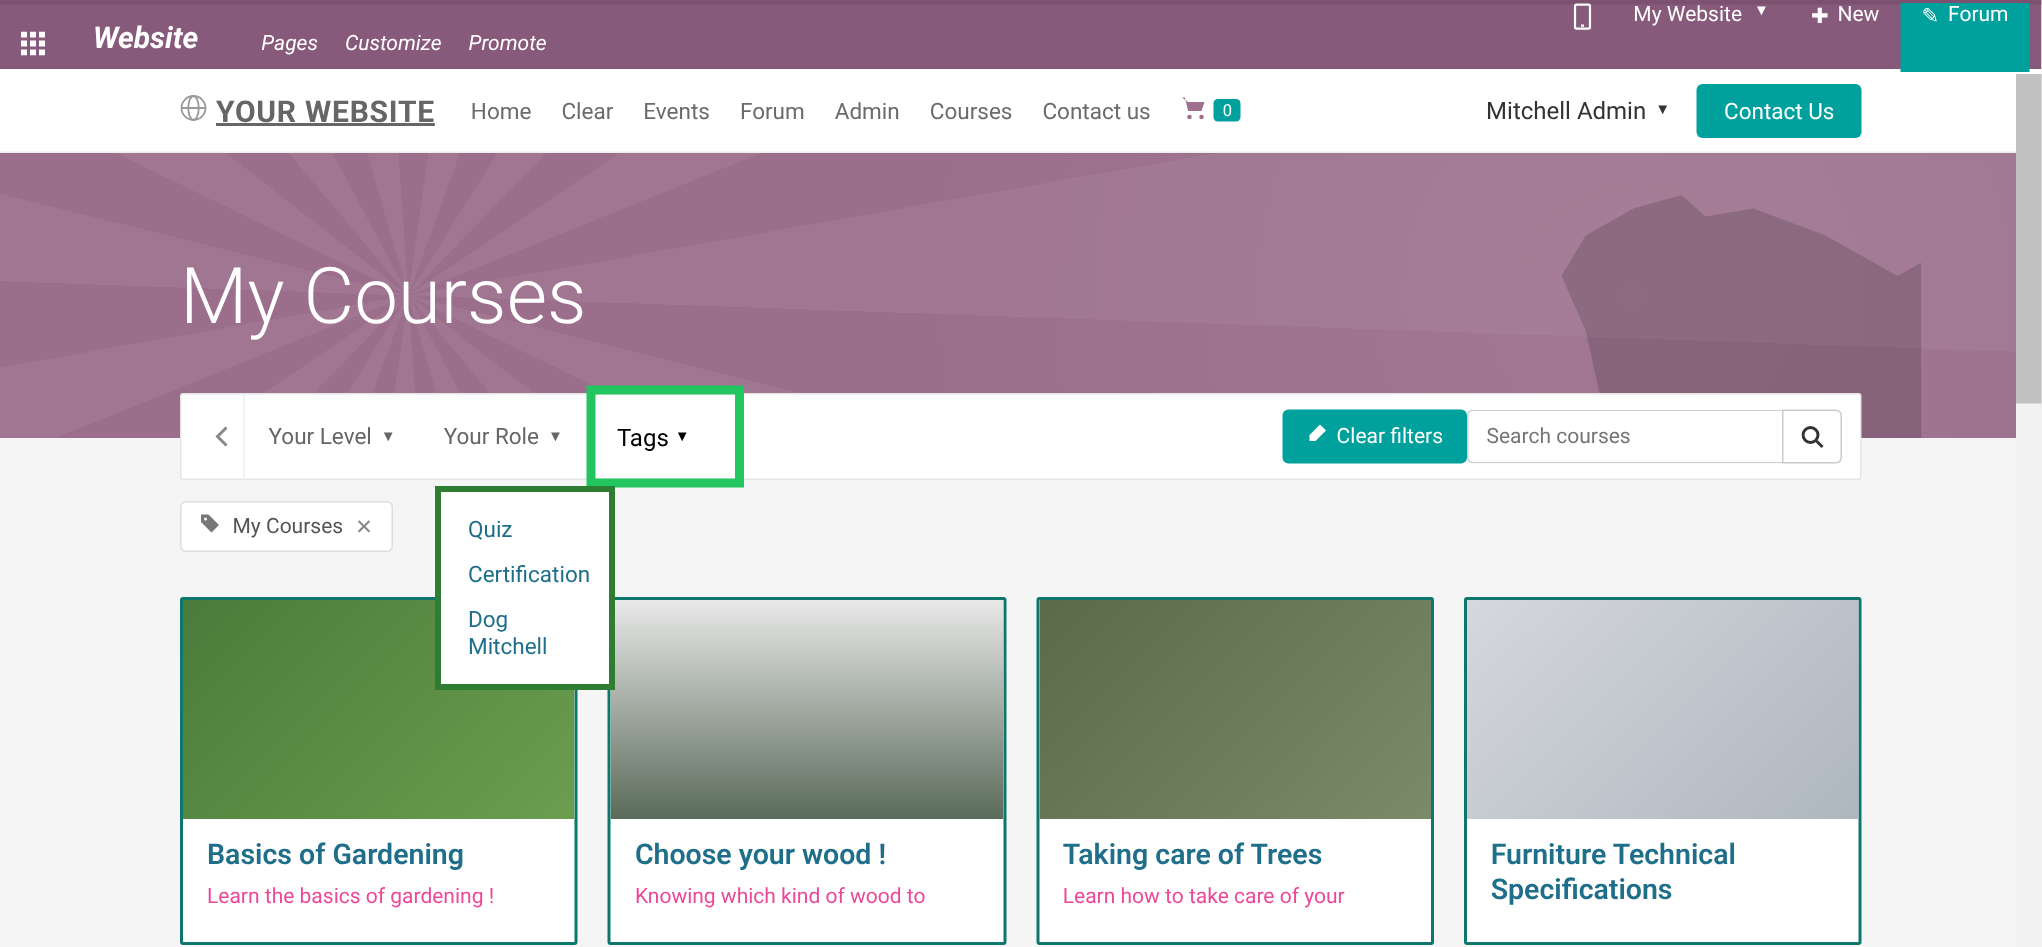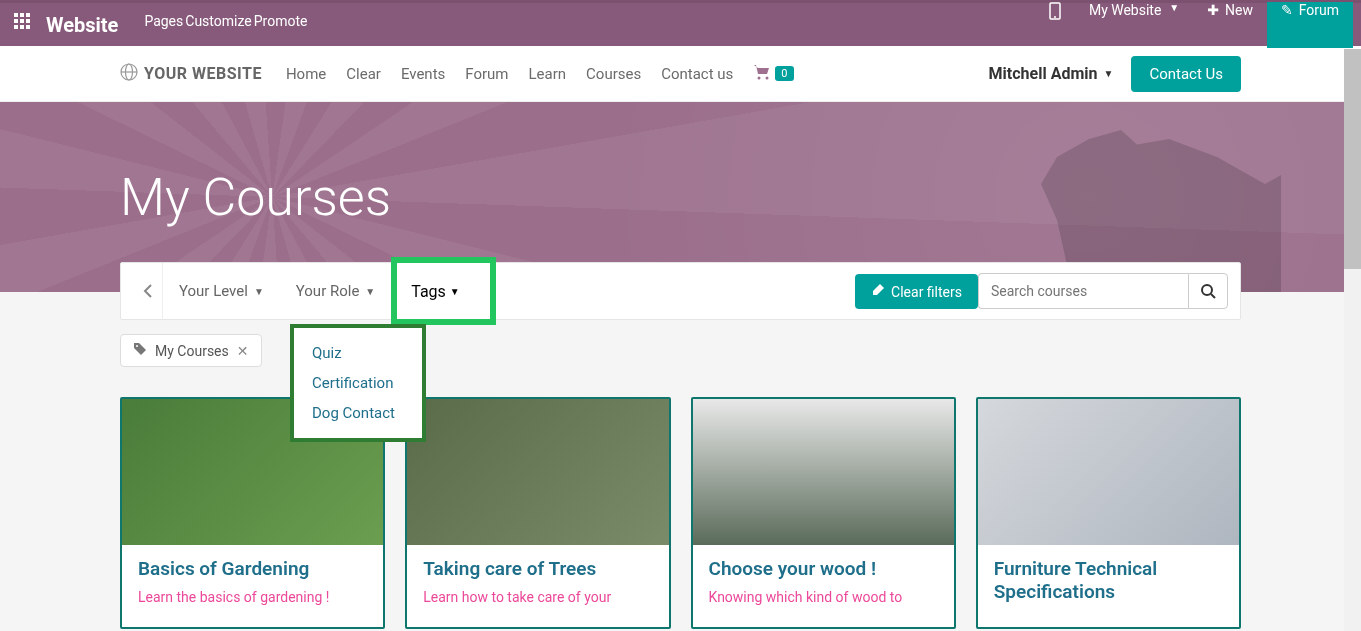--- a/index.html
+++ b/index.html
@@ -1,58 +1,58 @@
 <!DOCTYPE html>
 <html><head>
 <meta charset="utf-8">
 <style>
 * { margin: 0; padding: 0; box-sizing: border-box; font-family: -apple-system, BlinkMacSystemFont, "Segoe UI", Roboto, sans-serif; }
 body { background: #f5f5f5; overflow-x: hidden; }
 
 
 .admin-bar { background: #875A7B; color: #fff; height: 46px; display: flex; align-items: center; padding: 0 8px; border-top: 3px solid #7C5170; }
-.admin-left { display: flex; align-items: flex-start; gap: 2px; }
+.admin-left { display: flex; align-items: flex-end; gap: 18px; font-style: italic; }
 .apps-icon { width: 28px; display: flex; align-items: center; justify-content: center; font-size: 18px; cursor: pointer; }
 .admin-brand { font-size: 20px; font-weight: 700; margin-left: 8px; margin-right: 24px; }
 .admin-menu-item { color: #fff; font-size: 14px; cursor: pointer; }
 .admin-right { margin-left: auto; display: flex; align-items: center; gap: 0; }
 .admin-right-item { padding: 0 14px; height: 46px; display: flex; align-items: flex-start; gap: 6px; cursor: pointer; font-size: 14px; }
 .admin-right-item.edit { background: #00A09D; }
 .caret { font-size: 10px; margin-left: 2px; }
 
 
 .site-nav { background: #fff; height: 56px; display: flex; align-items: center; padding: 0 120px; border-bottom: 1px solid #eee; }
-.site-logo { display: flex; align-items: center; gap: 6px; color: #666; font-weight: 700; font-size: 16px; letter-spacing: 0.5px; margin-right: 24px; }
+.site-logo { display: flex; align-items: center; gap: 6px; color: #666; font-weight: 700; font-size: 20px; letter-spacing: 0.5px; margin-right: 24px; text-decoration: underline; }
 .site-nav-links { display: flex; gap: 20px; }
 .site-nav-link { color: #6b6b6b; font-size: 15px; cursor: pointer; }
 .cart { margin-left: 20px; display: flex; align-items: center; gap: 4px; color: #9e6f8e; cursor: pointer; }
 .cart-badge { background: #00A09D; color: #fff; font-size: 11px; padding: 1px 6px; border-radius: 3px; }
 .site-nav-right { margin-left: auto; display: flex; align-items: center; gap: 18px; }
-.user-drop { font-weight: 700; color: #333; cursor: pointer; display: flex; align-items: center; gap: 4px; }
+.user-drop { font-weight: 400; color: #333; cursor: pointer; display: flex; align-items: center; gap: 4px; }
 .contact-btn { background: #00A09D; color: #fff; padding: 9px 18px; border-radius: 4px; font-size: 15px; cursor: pointer; }
 
 
 .hero { background: #9b6f8c; background-image: radial-gradient(circle at 80% 50%, rgba(255,255,255,0.06) 0%, transparent 45%), repeating-conic-gradient(from 200deg at 20% 50%, rgba(255,255,255,0.05) 0deg 12deg, transparent 12deg 24deg); height: 190px; display: flex; align-items: center; padding: 0 120px; position: relative; overflow: hidden; }
 .hero h1 { color: #fff; font-size: 52px; font-weight: 300; }
 .hero-silhouette { position: absolute; right: 80px; bottom: 0; width: 320px; height: 180px; background: rgba(0,0,0,0.15); clip-path: polygon(35% 100%, 30% 60%, 25% 40%, 30% 25%, 40% 15%, 50% 10%, 55% 18%, 65% 15%, 80% 25%, 95% 40%, 100% 35%, 100% 100%); }
 
 
 .content-wrap { padding: 0 120px; position: relative; top: -30px; }
 .filter-bar { background: #fff; border: 1px solid #e5e5e5; border-radius: 2px; height: 58px; display: flex; align-items: center; padding: 0 12px; gap: 0; }
 .filter-back { width: 30px; height: 100%; display: flex; align-items: center; justify-content: center; color: #888; cursor: pointer; border-right: 1px solid #eee; }
 .filter-drop { padding: 0 16px; height: 100%; display: flex; align-items: center; gap: 4px; color: #666; font-size: 15px; cursor: pointer; }
 .tags-highlight { border: 6px solid #22c55e; padding: 0 30px 0 14px; height: 68px; display: flex; align-items: center; }
 .filter-spacer { flex: 1; }
-.clear-btn { background: #00A09D; color: #fff; padding: 9px 16px; border-radius: 4px; display: flex; align-items: flex-end; gap: 6px; font-size: 14px; cursor: pointer; }
+.clear-btn { background: #00A09D; color: #fff; padding: 9px 16px; border-radius: 4px; display: flex; align-items: center; gap: 6px; font-size: 14px; cursor: pointer; }
 .search-group { display: flex; }
 .search-input { border: 1px solid #ccc; border-right: none; border-radius: 4px 0 0 4px; padding: 9px 12px; width: 210px; font-size: 14px; outline: none; }
 .search-btn { border: 1px solid #ccc; background: #fff; border-radius: 0 4px 4px 0; width: 40px; display: flex; align-items: center; justify-content: center; cursor: pointer; color: #333; }
 
 
-.tags-dropdown { position: absolute; left: 290px; top: 62px; background: #fff; border: 4px solid #2e7d32; width: 136px; padding: 10px 0; z-index: 10; }
+.tags-dropdown { position: absolute; left: 290px; top: 62px; background: #fff; border: 4px solid #2e7d32; width: 120px; padding: 10px 0; z-index: 10; }
 .tags-dropdown-item { padding: 6px 18px; color: #1f6f8b; font-size: 15px; cursor: pointer; }
 
 
 .chip-row { margin-top: 14px; }
 .chip { display: inline-flex; align-items: center; gap: 8px; background: #fff; border: 1px solid #ddd; border-radius: 4px; padding: 7px 12px; color: #555; font-size: 14px; }
 .chip .close { cursor: pointer; color: #888; font-size: 14px; }
 
 
 .cards { display: flex; gap: 20px; margin-top: 30px; }
 .card { background: #fff; border: 2px solid #0f766e; border-radius: 2px; width: 284px; overflow: hidden; cursor: pointer; }
@@ -122,21 +122,21 @@
           <line x1="1" y1="9" x2="17" y2="9"></line>
         </svg>
     </span>
     <span>YOUR WEBSITE</span>
   </div>
   <div class="site-nav-links">
     <span class="site-nav-link">Home</span>
     <span class="site-nav-link">Clear</span>
     <span class="site-nav-link">Events</span>
     <span class="site-nav-link">Forum</span>
-    <span class="site-nav-link">Learn</span>
+    <span class="site-nav-link">Admin</span>
     <span class="site-nav-link">Courses</span>
     <span class="site-nav-link">Contact us</span>
   </div>
   <div class="cart">
     <span>
       <svg width="18" height="16" viewBox="0 0 18 16" fill="#9e6f8e">
           <path d="M1 1h2l2 9h9l2-6H5"></path>
           <circle cx="6" cy="14" r="1.5"></circle>
           <circle cx="14" cy="14" r="1.5"></circle>
         </svg>
@@ -192,21 +192,21 @@
             <circle cx="6" cy="6" r="5"></circle>
             <line x1="10" y1="10" x2="14" y2="14"></line>
           </svg>
       </div>
     </div>
   </div>
 
   <div class="tags-dropdown">
     <div class="tags-dropdown-item">Quiz</div>
     <div class="tags-dropdown-item">Certification</div>
-    <div class="tags-dropdown-item">Dog Contact</div>
+    <div class="tags-dropdown-item">Dog Mitchell</div>
   </div>
 
   <div class="chip-row">
     <div class="chip">
       <span>
         <svg width="14" height="14" viewBox="0 0 14 14" fill="#777">
             <path d="M1 1h5l7 7-5 5-7-7z"></path>
             <circle cx="4" cy="4" r="1" fill="#fff"></circle>
           </svg>
       </span>
@@ -217,34 +217,34 @@
 
   <div class="cards">
     <div class="card">
       <div class="card-img c1"></div>
       <div class="card-body">
         <div class="card-title">Basics of Gardening</div>
         <div class="card-desc">Learn the basics of gardening !</div>
       </div>
     </div>
     <div class="card">
+      <div class="card-img c3"></div>
+      <div class="card-body">
+        <div class="card-title">Choose your wood !</div>
+        <div class="card-desc">Knowing which kind of wood to</div>
+      </div>
+    </div>
+    <div class="card">
       <div class="card-img c2"></div>
       <div class="card-body">
         <div class="card-title">Taking care of Trees</div>
         <div class="card-desc">Learn how to take care of your</div>
       </div>
     </div>
     <div class="card">
-      <div class="card-img c3"></div>
-      <div class="card-body">
-        <div class="card-title">Choose your wood !</div>
-        <div class="card-desc">Knowing which kind of wood to</div>
-      </div>
-    </div>
-    <div class="card">
       <div class="card-img c4"></div>
       <div class="card-body">
         <div class="card-title">Furniture Technical Specifications</div>
         <div class="card-desc"></div>
       </div>
     </div>
   </div>
 </div>
 
 <div class="scrollbar">

